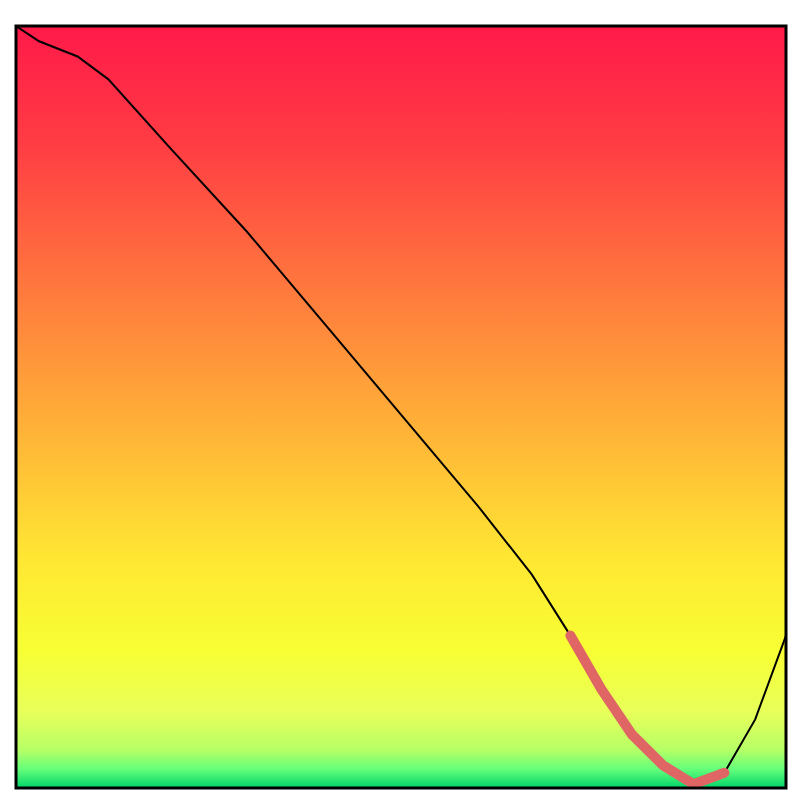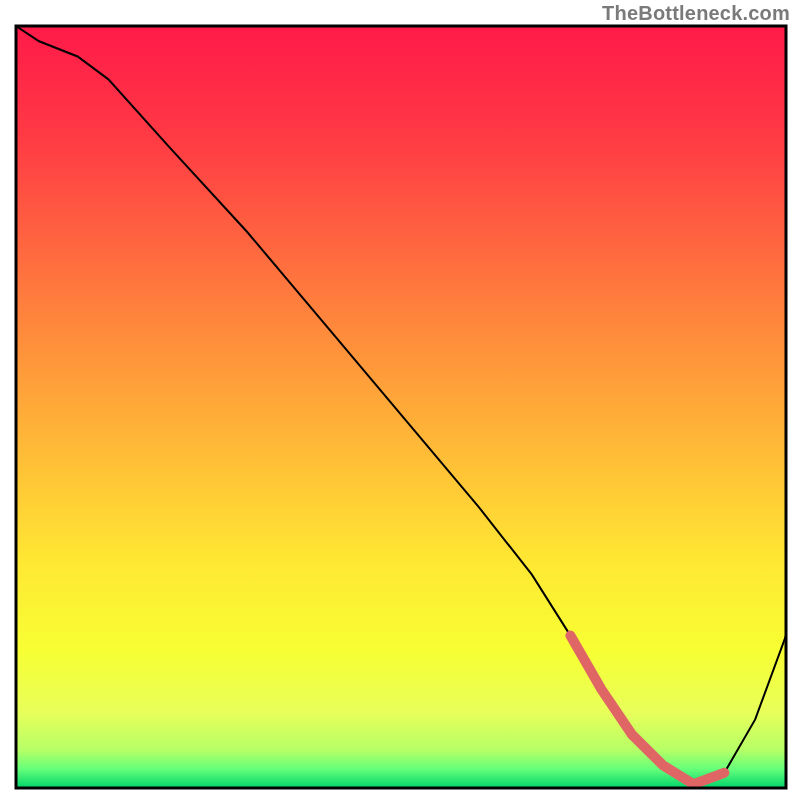--- a/index.html
+++ b/index.html
@@ -25,21 +25,20 @@
     color: #7a7a7a;
     letter-spacing: 0.2px;
   }
   svg {
     display: block;
   }
 </style>
 </head>
 <body>
 <div class="wrap">
-  <div class="attribution">TheBottleneck.com</div>
 
   <svg id="chart-svg" width="800" height="800" viewBox="0 0 800 800">
     <defs>
       <linearGradient id="bg-grad" x1="0" y1="0" x2="0" y2="1">
 
       <stop offset="0%" stop-color="#ff1a49"></stop>
           <stop offset="15%" stop-color="#ff3b44"></stop>
           <stop offset="30%" stop-color="#ff6a3f"></stop>
           <stop offset="45%" stop-color="#ff9a3a"></stop>
           <stop offset="57.99999999999999%" stop-color="#ffc236"></stop>

